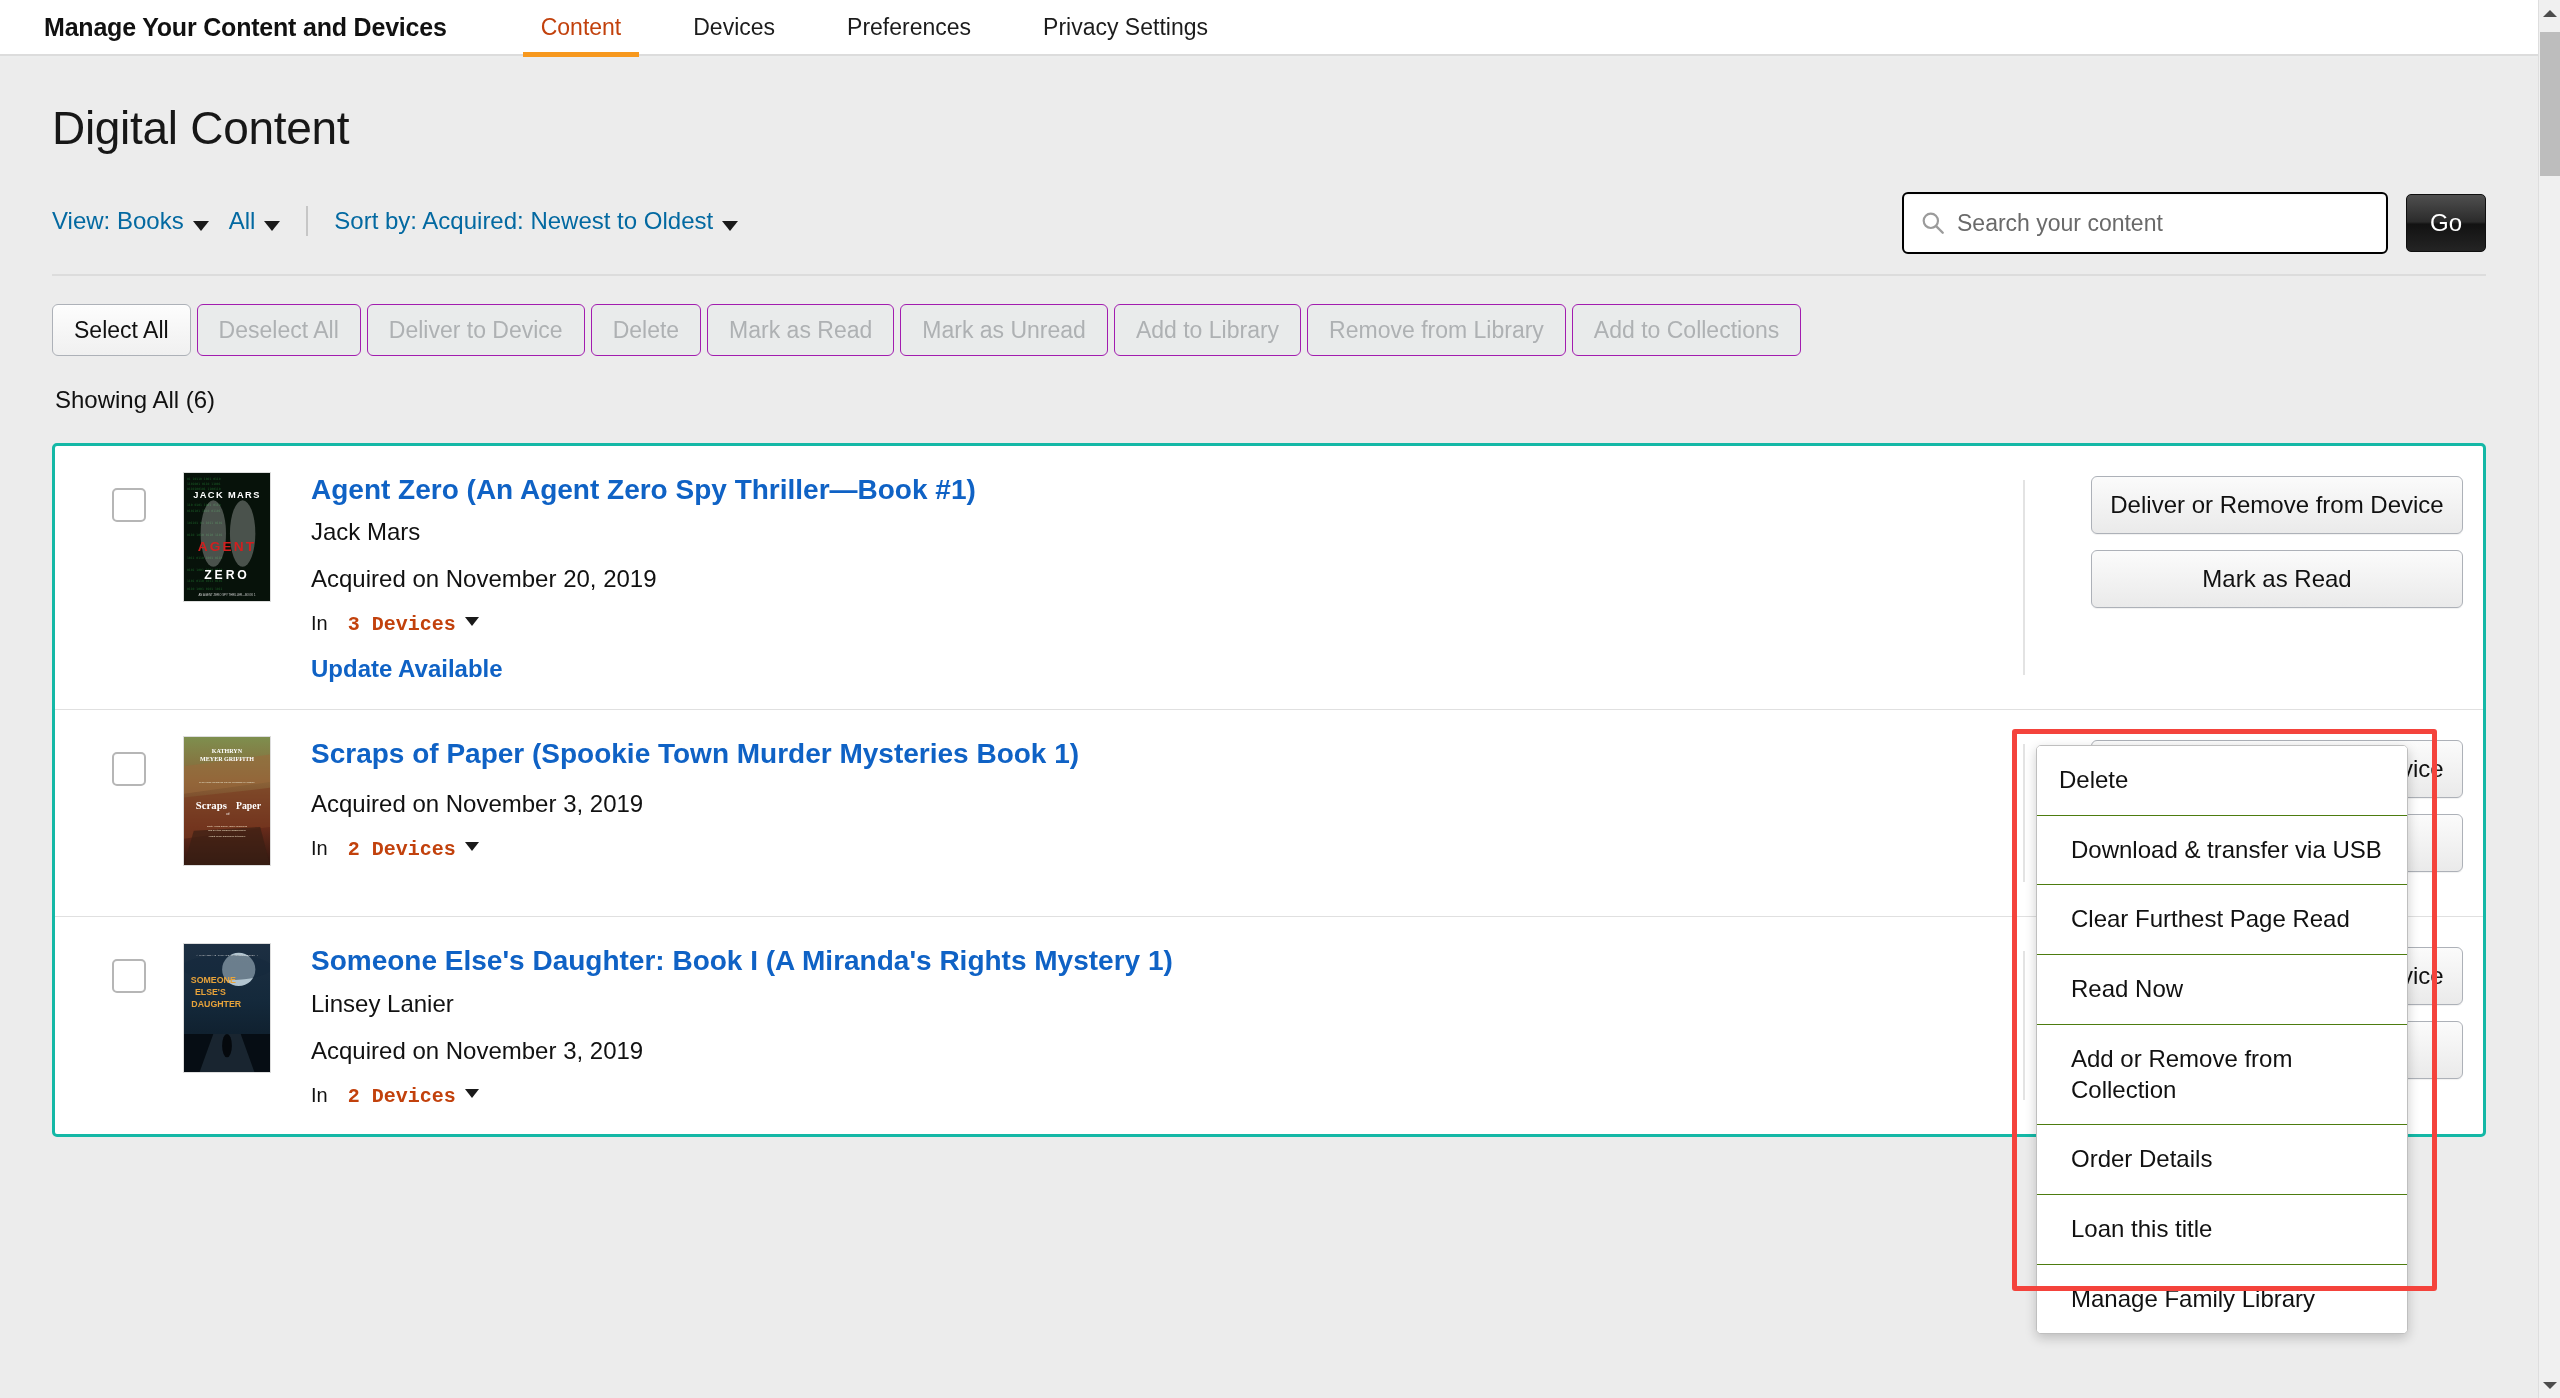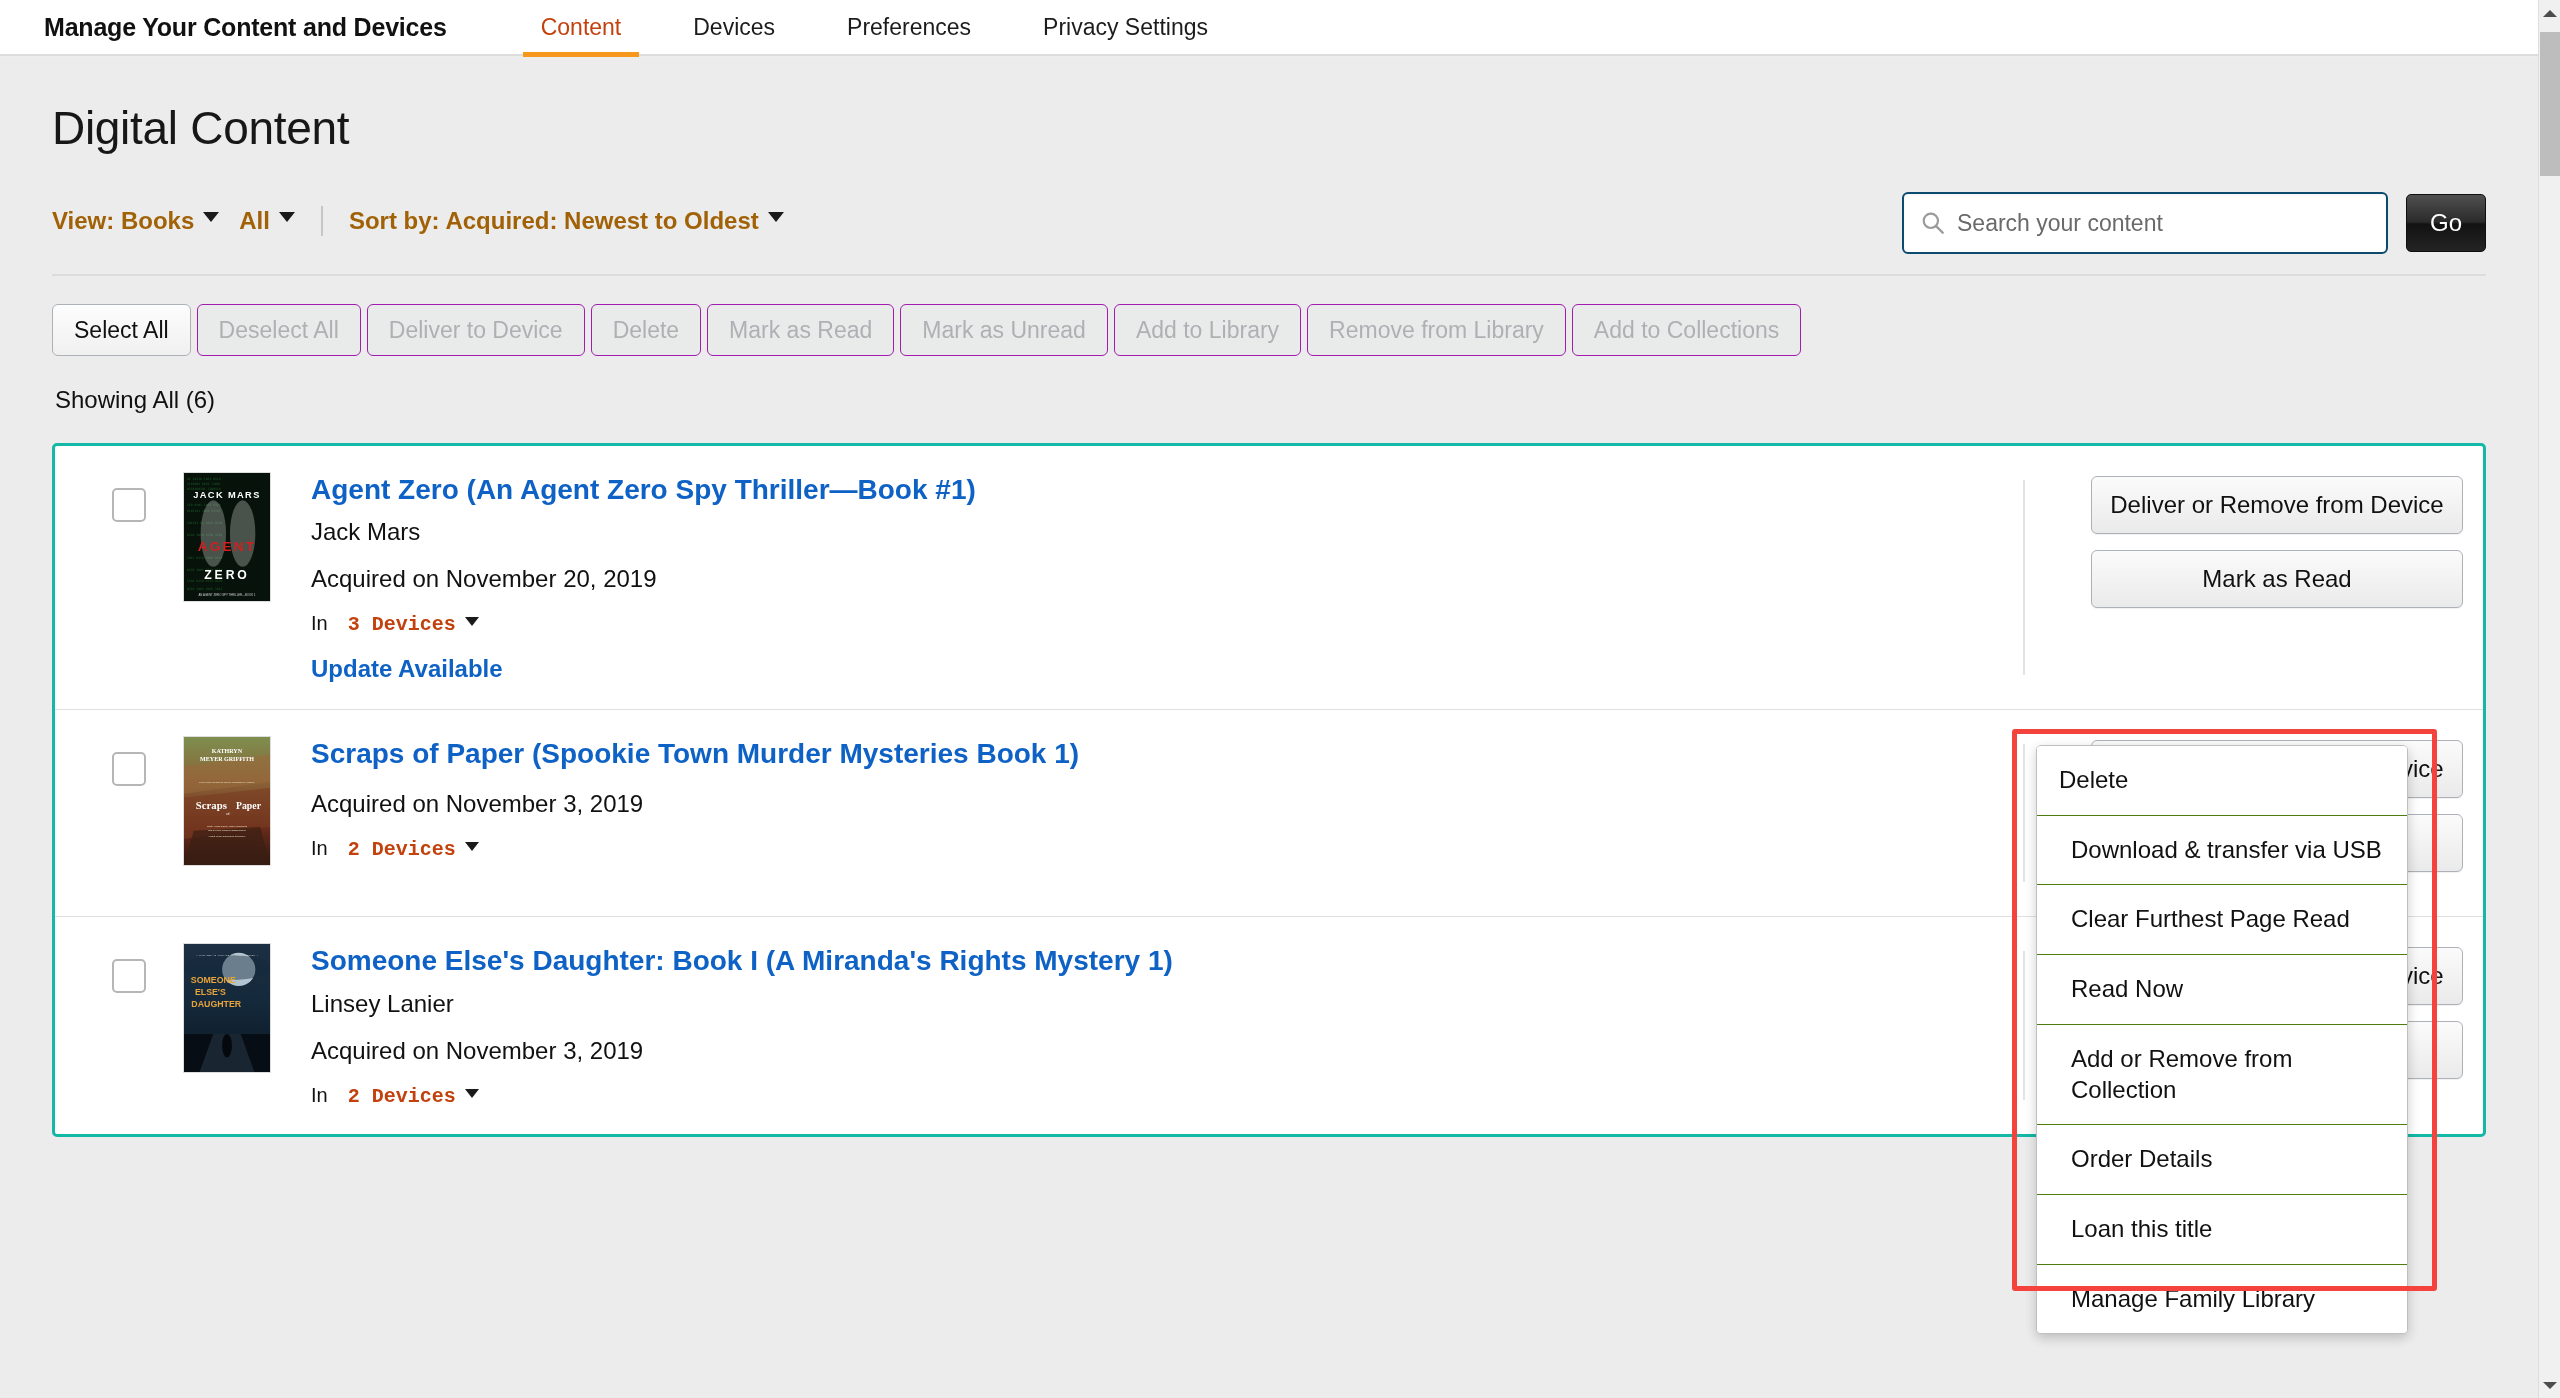--- a/index.html
+++ b/index.html
@@ -86,24 +86,24 @@
     border-bottom: 2px solid #dcdcdc;
   }
   .filters {
     display: flex;
     align-items: center;
     position: absolute;
     left: 0; top: 4px;
   }
   .fitem {
     display: flex;
-    align-items: center;
-    font-size: 24px;
-    font-weight: bold;
-    color: #a16207;
+    align-items: flex-end;
+    font-size: 24px;
+    font-weight: normal;
+    color: #0369a1;
     cursor: pointer;
     white-space: nowrap;
   }
   .fitem + .fitem { margin-left: 20px; }
   .caret {
     display: inline-block;
     width: 0; height: 0;
     border-left: 8px solid transparent;
     border-right: 8px solid transparent;
     border-top: 10px solid #1a1a1a;
@@ -121,21 +121,21 @@
   .searchwrap {
     position: absolute;
     right: 0; top: -10px;
     display: flex;
     align-items: center;
   }
   .searchbox {
     width: 486px;
     height: 62px;
     background: #fff;
-    border: 2px solid #0c4a6e;
+    border: 2px solid #000000;
     border-radius: 6px;
     display: flex;
     align-items: center;
     padding: 0 16px;
     box-shadow: 0 1px 2px rgba(0,0,0,0.05) inset;
   }
   .search-icon { width: 26px; height: 26px; flex: 0 0 auto; margin-right: 11px; }
   .search-input {
     border: 0; outline: 0;
     font-size: 23px;

